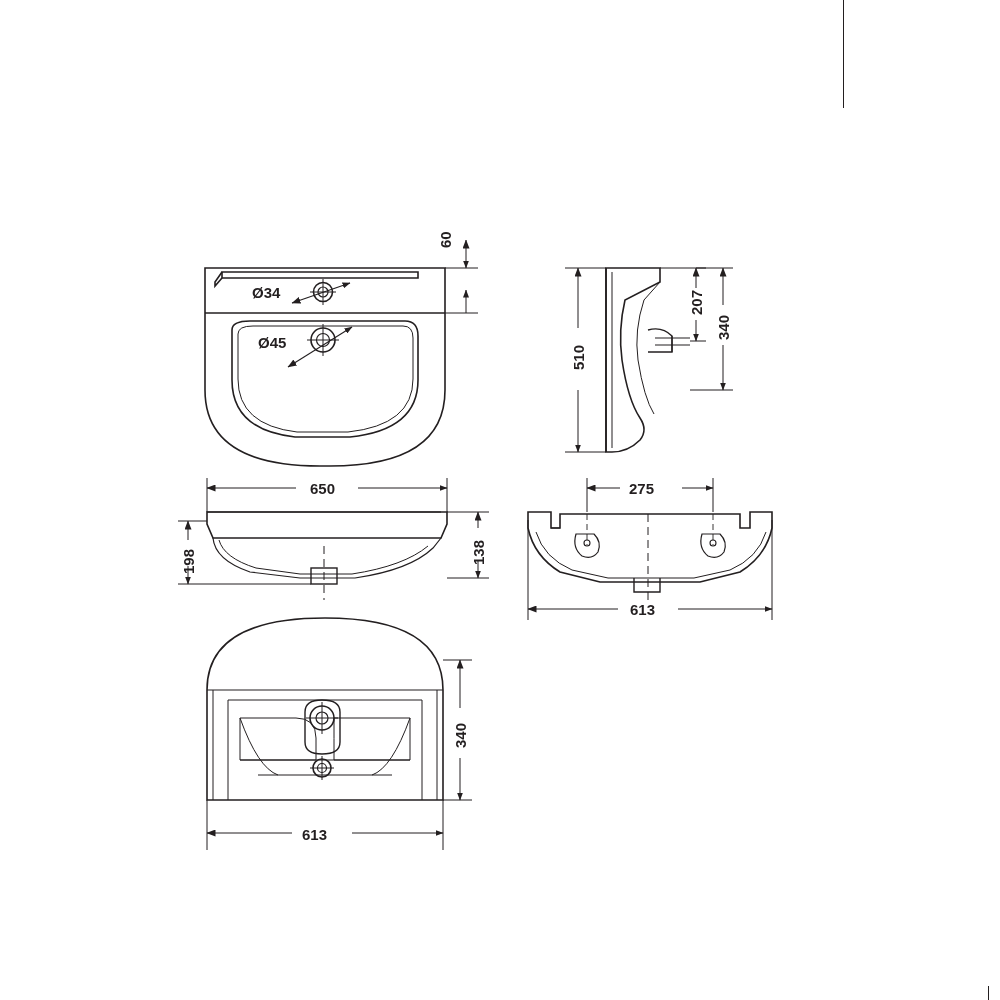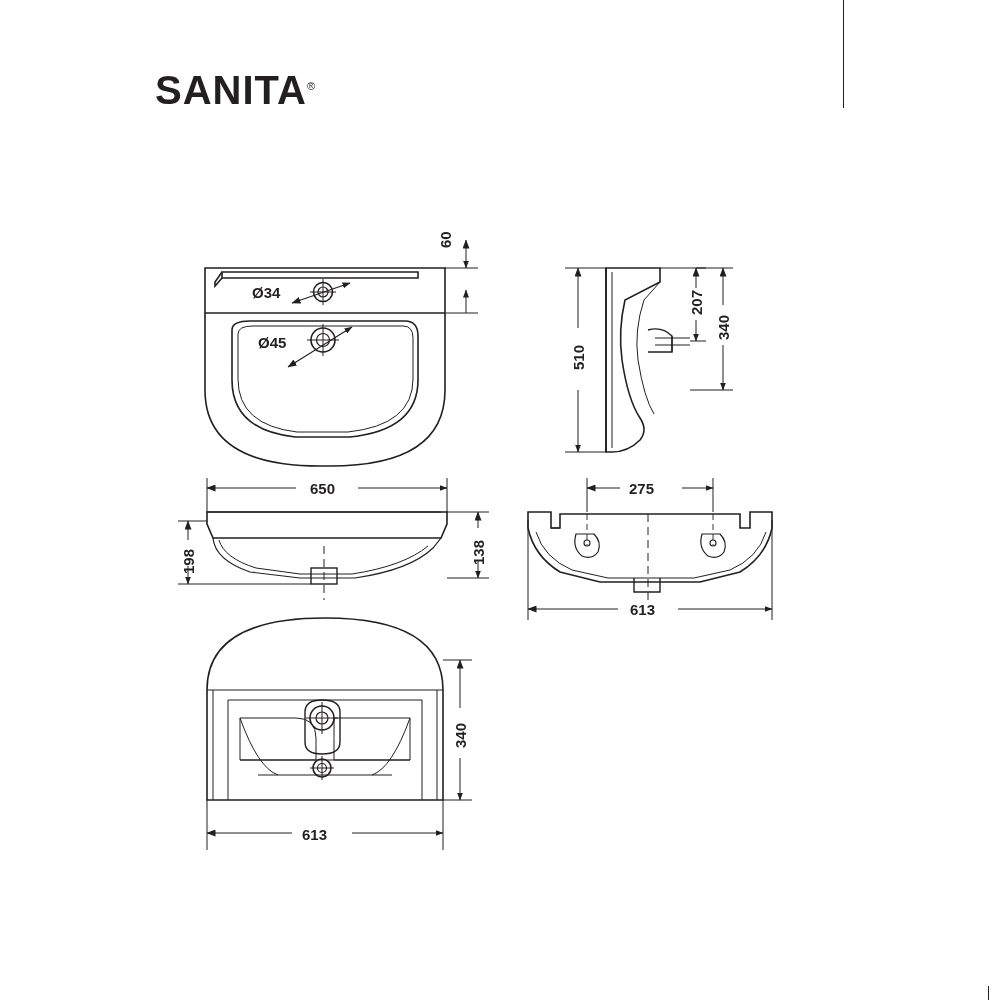--- a/index.html
+++ b/index.html
@@ -66,21 +66,20 @@
     fill: #231f20;
   }
   .dim-txt { font-size: 15px; }
   .dia-txt { font-size: 15px; }
 </style>
 </head>
 <body>
 
 <div id="sheet">
 
-  <div id="brand"><span>SANITA</span><span class="reg">®</span></div>
 
   <div id="edge-rule"></div>
   <div id="edge-rule-bottom"></div>
 
   <svg id="drawing" width="1000" height="1000" viewBox="0 0 1000 1000">
     <defs>
       <marker id="arrHead" markerWidth="9" markerHeight="7" refX="8.5" refY="3.5" orient="auto" markerUnits="userSpaceOnUse">
         <polygon points="0,0 9,3.5 0,7" fill="#231f20"></polygon>
       </marker>
       <marker id="arrTail" markerWidth="9" markerHeight="7" refX="0.5" refY="3.5" orient="auto" markerUnits="userSpaceOnUse">

